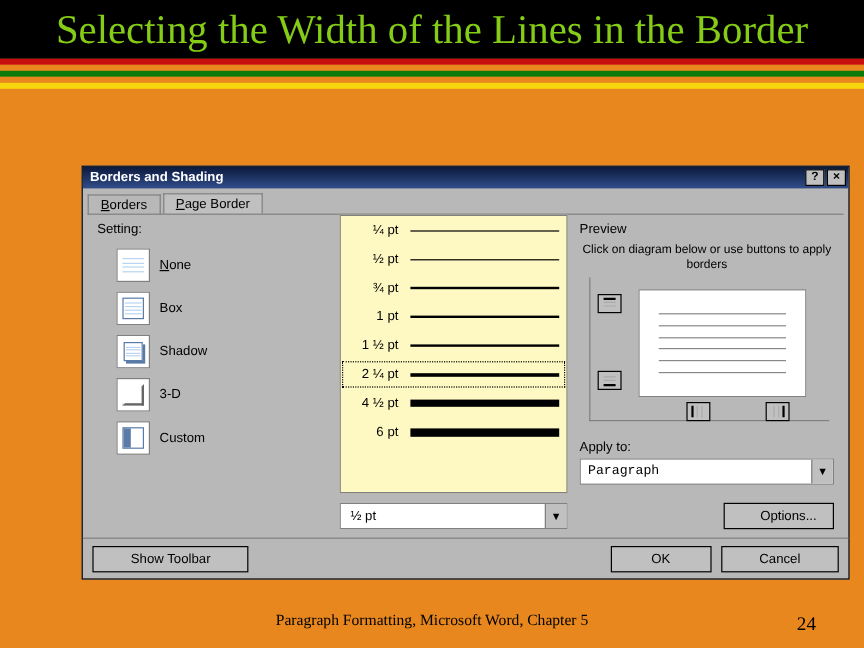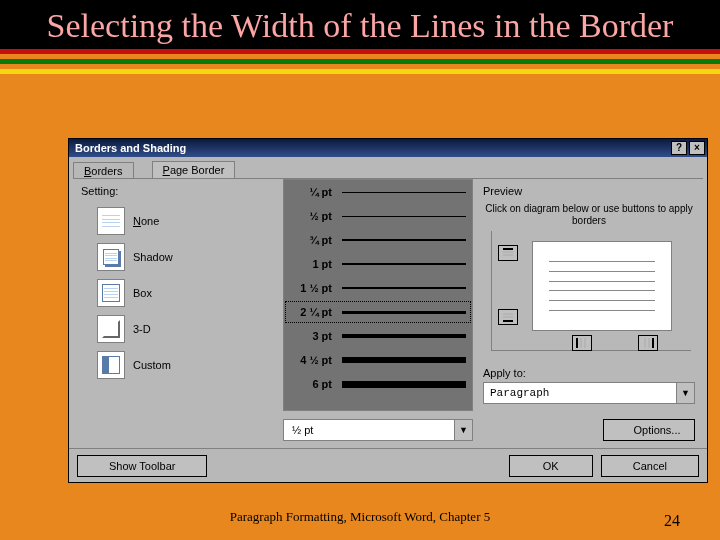--- a/index.html
+++ b/index.html
@@ -1,18 +1,18 @@
 <!DOCTYPE html>
 <html><head>
 <meta charset="utf-8">
 <style>
   * { box-sizing: border-box; margin: 0; padding: 0; }
   html, body { width: 720px; height: 540px; overflow: hidden; font-family: "Segoe UI", Arial, sans-serif; }
   .slide { width: 720px; height: 540px; background: #e8871e; position: relative; }
-  .title-band { background: #000; color: #fca5a5; font-family: "Times New Roman", serif; font-size: 34px; text-align: center; padding: 6px 40px 4px; line-height: 1.15; }
+  .title-band { background: #000; color: #84cc16; font-family: "Times New Roman", serif; font-size: 34px; text-align: center; padding: 6px 40px 4px; line-height: 1.15; }
   .stripes { display: flex; flex-direction: column; }
   .stripe { height: 5px; }
   .s-red { background: #c80f0f; }
   .s-green { background: #0a7b0a; }
   .s-yellow { background: #f7d60e; }
   .s-orange { background: #e8871e; }
   .dialog {
     position: absolute; left: 40px; top: 138px; width: 640px; height: 345px;
     background: #b8b8b8; border: 1px solid #000;
     font-family: "MS Sans Serif", Tahoma, Arial, sans-serif; font-size: 11px; color: #000; margin-left: 28px;
@@ -21,21 +21,21 @@
     height: 18px; background: linear-gradient(#0b1a3d,#314d8a);
     color: #fff; display: flex; align-items: center; padding: 0 2px 0 6px;
     font-weight: bold; font-size: 11px;
   }
   .titlebar .spacer { flex: 1; }
   .titlebtn {
     width: 16px; height: 14px; background: #c0c0c0; border: 1px solid #000;
     margin-left: 2px; display: flex; align-items: center; justify-content: center;
     font-size: 10px; font-weight: bold; color: #000; line-height: 1;
   }
-  .tabs { display: flex; padding: 4px 4px 0 4px; gap: 16px; }
+  .tabs { display: flex; padding: 4px 4px 0 4px; gap: 0; }
   .tab {
     padding: 2px 10px; background: #c0c0c0; border: 1px solid #808080; border-bottom: none;
     font-size: 11px; margin-right: 2px;
   }
   .tab.active { background: #b8b8b8; position: relative; top: 1px; }
   .body {
     margin: 0 4px 4px 4px; border-top: 1px solid #808080;
     height: 284px; padding: 6px 8px 6px 8px; position: relative;
   }
   .setting-col { position: absolute; left: 8px; top: 6px; width: 190px; }
@@ -47,21 +47,21 @@
   }
   .mini-lines { width: 18px; height: 18px; display: flex; flex-direction: column; justify-content: space-evenly; }
   .mini-lines span { height: 1px; background: #b8d4f0; }
   .mini-lines.boxed { border: 1px solid #5a7aa8; padding: 1px; }
   .mini-lines.shadow { border: 1px solid #5a7aa8; box-shadow: 2px 2px 0 #5a7aa8; padding: 1px; width: 16px; height: 16px; }
   .mini-3d { width:18px; height:18px; border-top:2px solid #fff; border-left:2px solid #fff; border-right:2px solid #666; border-bottom:2px solid #666; }
   .mini-custom { width:18px; height:18px; border:1px solid #5a7aa8; position:relative; }
   .mini-custom::before { content:""; position:absolute; left:0; top:0; width:6px; height:100%; background:#5a7aa8; }
   .widthbox {
     position: absolute; left: 210px; top: 0; width: 190px; height: 232px;
-    background: #737373; border: 1px solid #808080; overflow: hidden; font-weight: bold;
+    background: #fef9c3; border: 1px solid #808080; overflow: hidden;
   }
   .wrow { display: flex; align-items: center; height: 24px; padding: 0 6px; justify-content: space-between; }
   .wrow.selected { outline: 1px dotted #000; outline-offset: -2px; }
   .wrow .pt { width: 52px; text-align: right; font-size: 11px; padding-right: 10px; }
   .wrow .stroke { flex: 1; background: #000; }
   .h025 { height: 0.5px; } .h05 { height: 1px; } .h075 { height: 1.2px; }
   .h1 { height: 1.5px; } .h15 { height: 2px; } .h225 { height: 3px; }
   .h3 { height: 4px; } .h45 { height: 5.5px; } .h6 { height: 7px; }
   .width-sel {
     position: absolute; left: 210px; top: 240px; width: 190px; height: 22px;
@@ -160,39 +160,39 @@
                 <span></span>
                 <span></span>
                 <span></span>
                 <span></span>
               </div>
             </div>
           <span class="underline-first">None</span>
         </div>
         <div class="opt">
           <div class="swatch">
+              <div class="mini-lines boxed">
+                <span></span>
+                <span></span>
+                <span></span>
+                <span></span>
+              </div>
+            </div>
+          <span>Box</span>
+        </div>
+        <div class="opt">
+          <div class="swatch">
               <div class="mini-lines shadow">
                 <span></span>
                 <span></span>
                 <span></span>
                 <span></span>
               </div>
             </div>
           <span>Shadow</span>
-        </div>
-        <div class="opt">
-          <div class="swatch">
-              <div class="mini-lines boxed">
-                <span></span>
-                <span></span>
-                <span></span>
-                <span></span>
-              </div>
-            </div>
-          <span>Box</span>
         </div>
         <div class="opt">
           <div class="swatch">
               <div class="mini-3d"></div>
             </div>
           <span>3-D</span>
         </div>
         <div class="opt">
           <div class="swatch">
               <div class="mini-custom"></div>
@@ -218,24 +218,20 @@
             <span class="pt">1 pt</span>
             <span class="stroke h1"></span>
           </div>
         <div class="wrow">
             <span class="pt">1 ½ pt</span>
             <span class="stroke h15"></span>
           </div>
         <div class="wrow selected">
             <span class="pt">2 ¼ pt</span>
             <span class="stroke h225"></span>
-          </div>
-        <div class="wrow">
-            <span class="pt">3 pt</span>
-            <span class="stroke h3"></span>
           </div>
         <div class="wrow">
             <span class="pt">4 ½ pt</span>
             <span class="stroke h45"></span>
           </div>
         <div class="wrow">
             <span class="pt">6 pt</span>
             <span class="stroke h6"></span>
           </div>
       </div>

